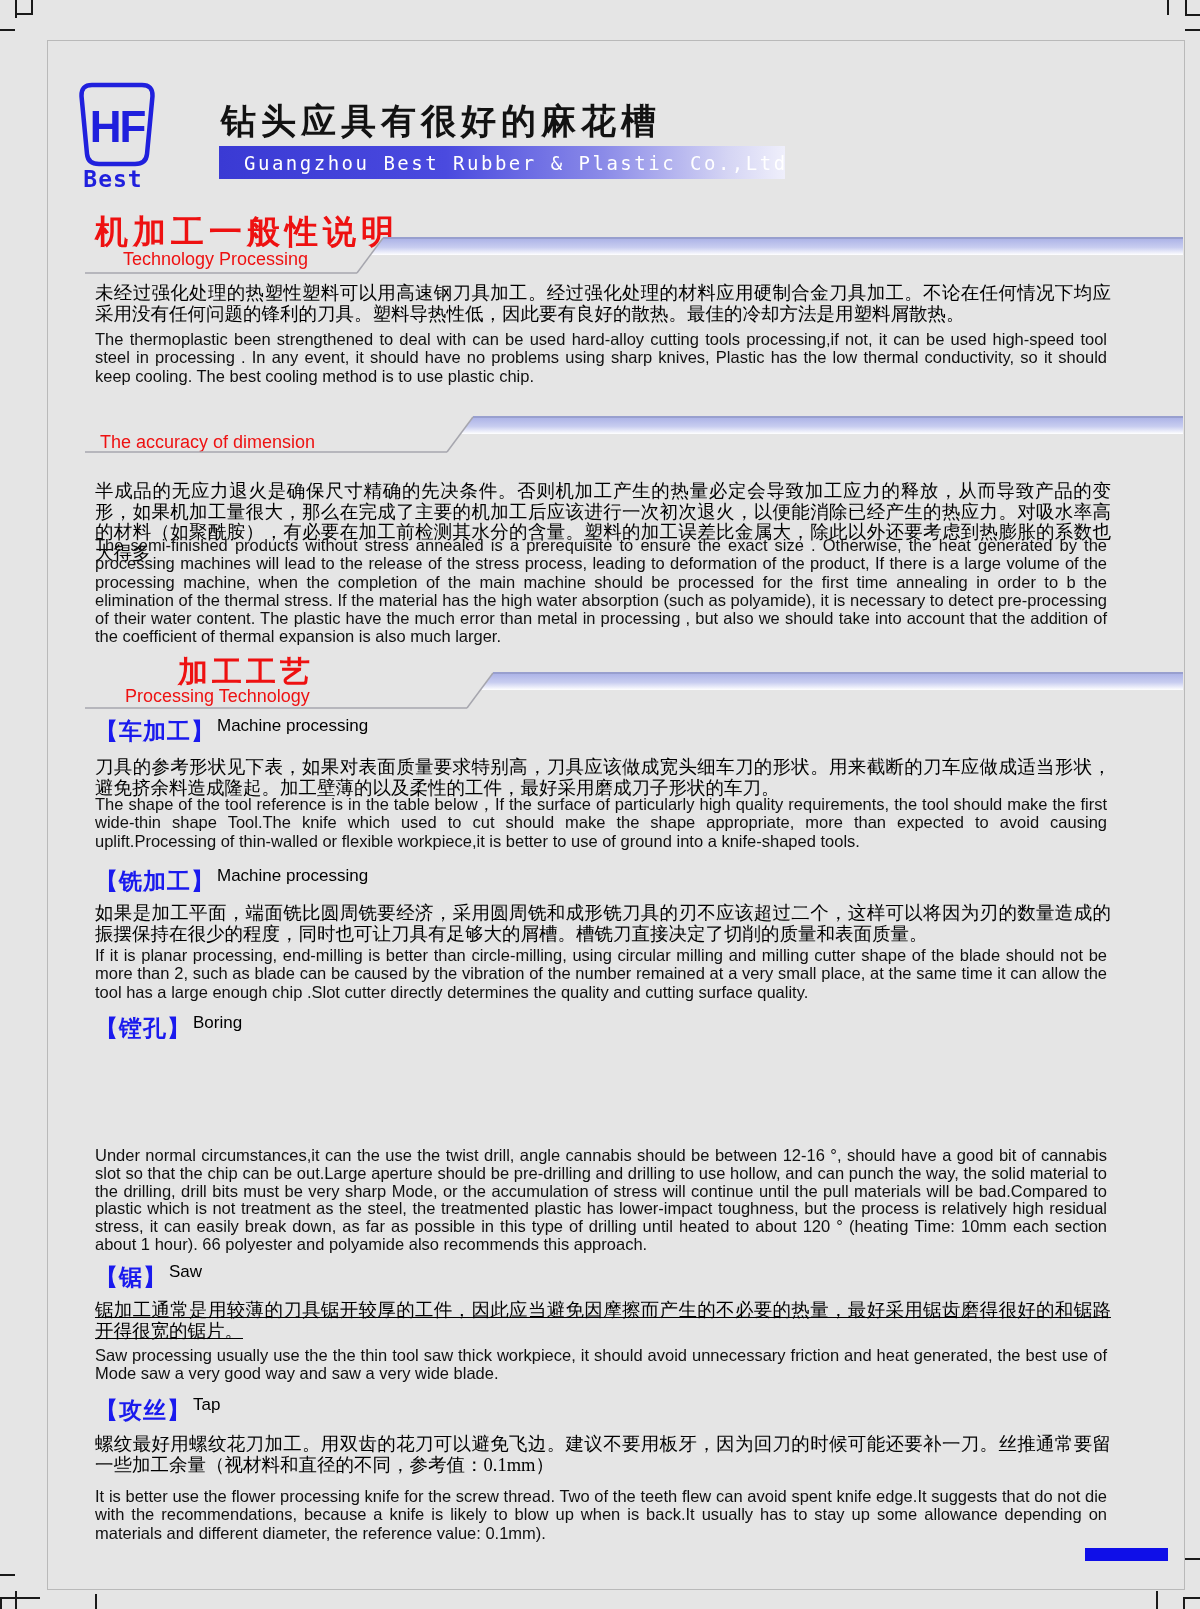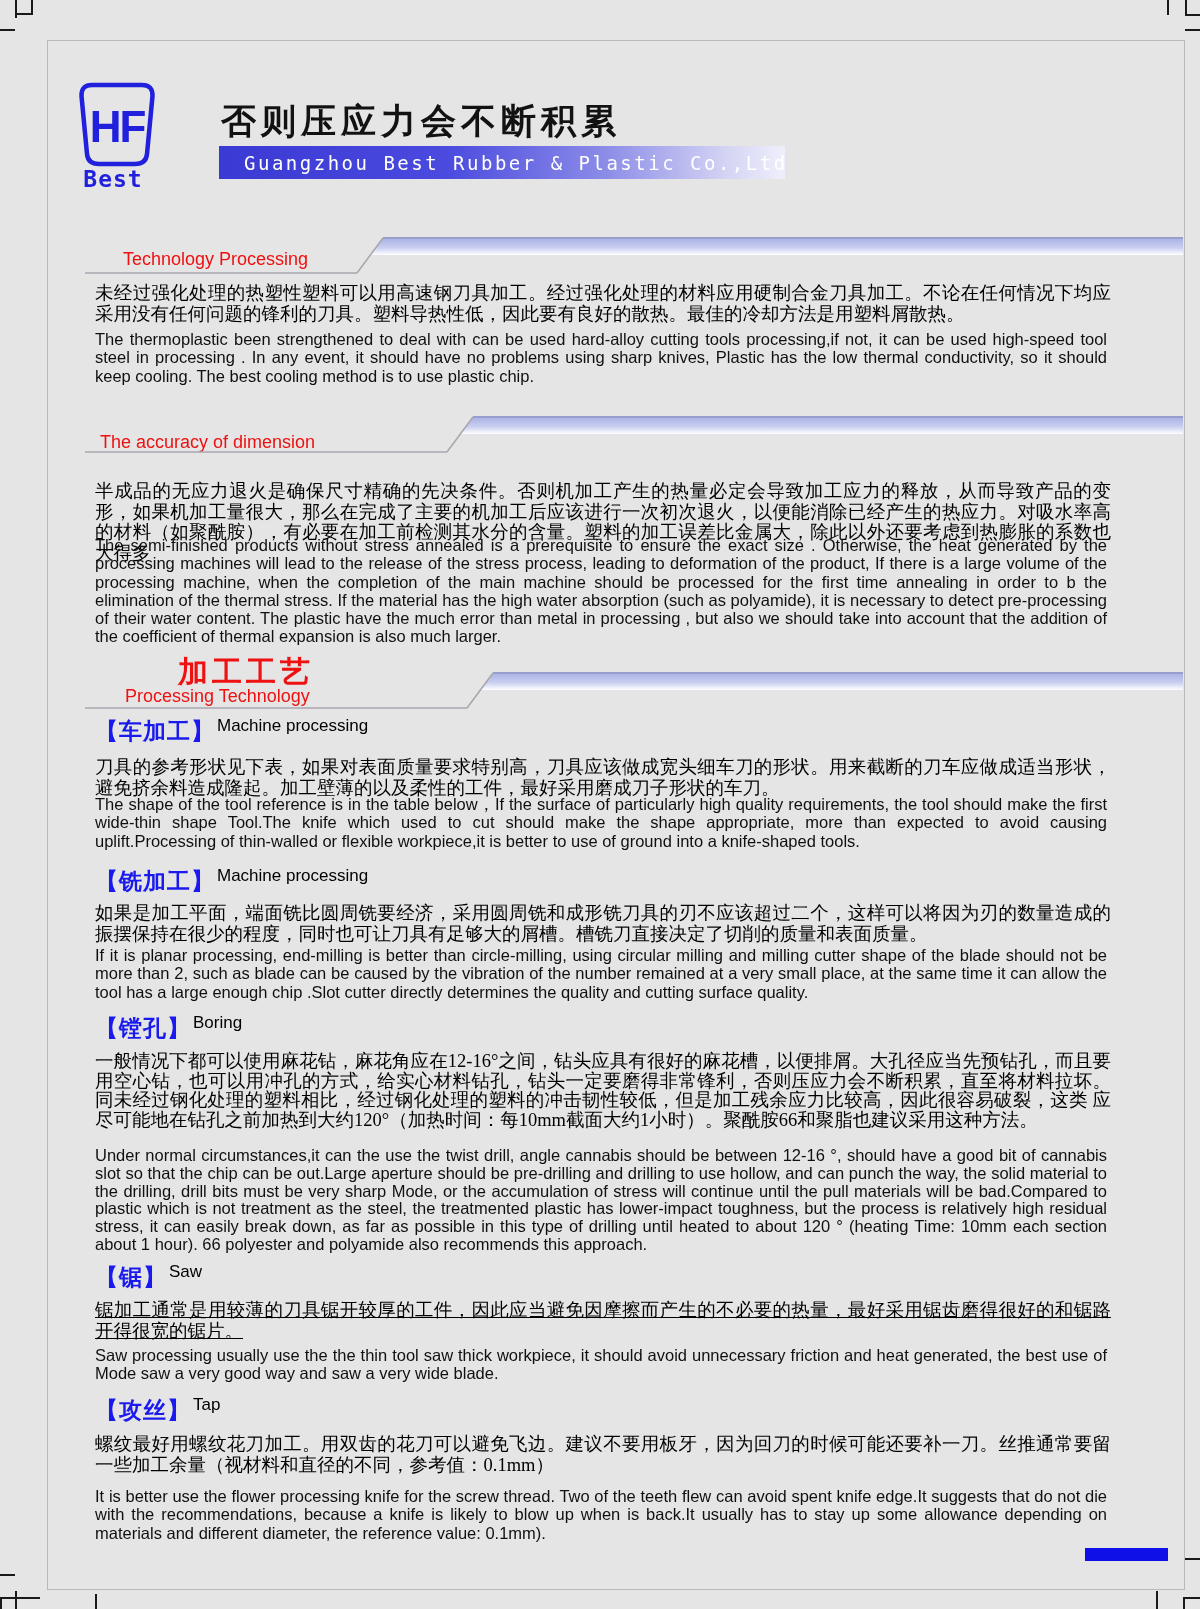--- a/index.html
+++ b/index.html
@@ -68,25 +68,26 @@
   </div>
 
   <div class="frame"></div>
 
   <svg class="logo-shape" width="82" height="86" viewBox="0 0 82 86">
     <path d="M 16,3 L 66,3 Q 77,3 76.5,14 L 71,72 Q 70,82 59,82 L 23,82 Q 12,82 11,72 L 5.5,14 Q 5,3 16,3 Z" fill="none" stroke="#2020dd" stroke-width="4.5"></path>
     <text x="41" y="60" text-anchor="middle" font-family="Liberation Sans, sans-serif" font-size="44" font-weight="bold" fill="#2020dd" letter-spacing="-2">HF</text>
   </svg>
   <div class="logo-best">Best</div>
 
-  <div class="company-cn">否则压应力会不断积累</div>
+  <div class="company-cn">钻头应具有很好的麻花槽</div>
   <div class="banner">
     <span>Guangzhou Best Rubber &amp; Plastic Co.,Ltd</span>
   </div>
 
+  <div class="sec-cn" style="left:95px;top:210px;font-size:33px;letter-spacing:5px;">机加工一般性说明</div>
   <div class="sec-en" style="left:123px;top:249px;">Technology Processing</div>
   <svg class="band" style="top:233px;" viewBox="0 0 1136 46">
     <defs>
         <linearGradient id="bg1" x1="0" y1="0" x2="0" y2="1">
       <stop offset="0" stop-color="#aab1e6"></stop>
           <stop offset="0.55" stop-color="#c8cdf0"></stop>
           <stop offset="1" stop-color="#ffffff"></stop>
     </linearGradient>
       </defs>
     <polygon points="336,5 1136,5 1136,22 323,22" fill="url(#bg1)"></polygon>
@@ -141,21 +142,20 @@
     <span class="bracket">【铣加工】</span>
     <span class="label">Machine processing</span>
   </div>
   <div class="cn-para" style="top:903px;">如果是加工平面，端面铣比圆周铣要经济，采用圆周铣和成形铣刀具的刃不应该超过二个，这样可以将因为刃的数量造成的振摆保持在很少的程度，同时也可让刀具有足够大的屑槽。槽铣刀直接决定了切削的质量和表面质量。</div>
   <div class="en-para" style="top:946px;">If it is planar processing, end-milling  is better than circle-milling, using circular milling and milling cutter shape of the blade should not be more than 2, such as blade can be caused by the vibration of the number remained at a very small place, at the same time it can allow the tool has a large enough chip .Slot cutter directly determines the quality and cutting surface quality.</div>
 
   <div class="sub-head" style="top:1013px;">
     <span class="bracket">【镗孔】</span>
     <span class="label">Boring</span>
   </div>
-  <div class="cn-para" style="top:1052px;line-height:19.5px;">一般情况下都可以使用麻花钻，麻花角应在12-16°之间，钻头应具有很好的麻花槽，以便排屑。大孔径应当先预钻孔，而且要用空心钻，也可以用冲孔的方式，给实心材料钻孔，钻头一定要磨得非常锋利，否则压应力会不断积累，直至将材料拉坏。同未经过钢化处理的塑料相比，经过钢化处理的塑料的冲击韧性较低，但是加工残余应力比较高，因此很容易破裂，这类 应尽可能地在钻孔之前加热到大约120°（加热时间：每10mm截面大约1小时）。聚酰胺66和聚脂也建议采用这种方法。</div>
   <div class="en-para" style="top:1147px;line-height:17.8px;">Under normal circumstances,it  can the use the twist drill, angle cannabis should be between 12-16 °, should have a good bit of cannabis slot so that the chip can be out.Large aperture should be pre-drilling and drilling to use hollow, and can punch the way, the solid material to the drilling, drill bits must be very sharp Mode, or the accumulation of stress will continue until the pull materials will be bad.Compared to plastic which is not treatment as the steel,  the treatmented  plastic has lower-impact toughness, but the process is relatively high residual stress, it can easily break down, as far as possible in this type of drilling until heated to about 120 ° (heating Time: 10mm each section about 1 hour). 66 polyester and polyamide also recommends this approach.</div>
 
   <div class="sub-head" style="top:1262px;">
     <span class="bracket">【锯】</span>
     <span class="label">Saw</span>
   </div>
   <div class="cn-para" style="top:1300px;text-decoration:underline;">锯加工通常是用较薄的刀具锯开较厚的工件，因此应当避免因摩擦而产生的不必要的热量，最好采用锯齿磨得很好的和锯路开得很宽的锯片。</div>
   <div class="en-para" style="top:1346px;">Saw processing usually use the the thin tool saw thick workpiece, it should avoid unnecessary friction and heat generated, the best use of Mode saw a very good way and saw a very wide blade.</div>
 
   <div class="sub-head" style="top:1395px;">

